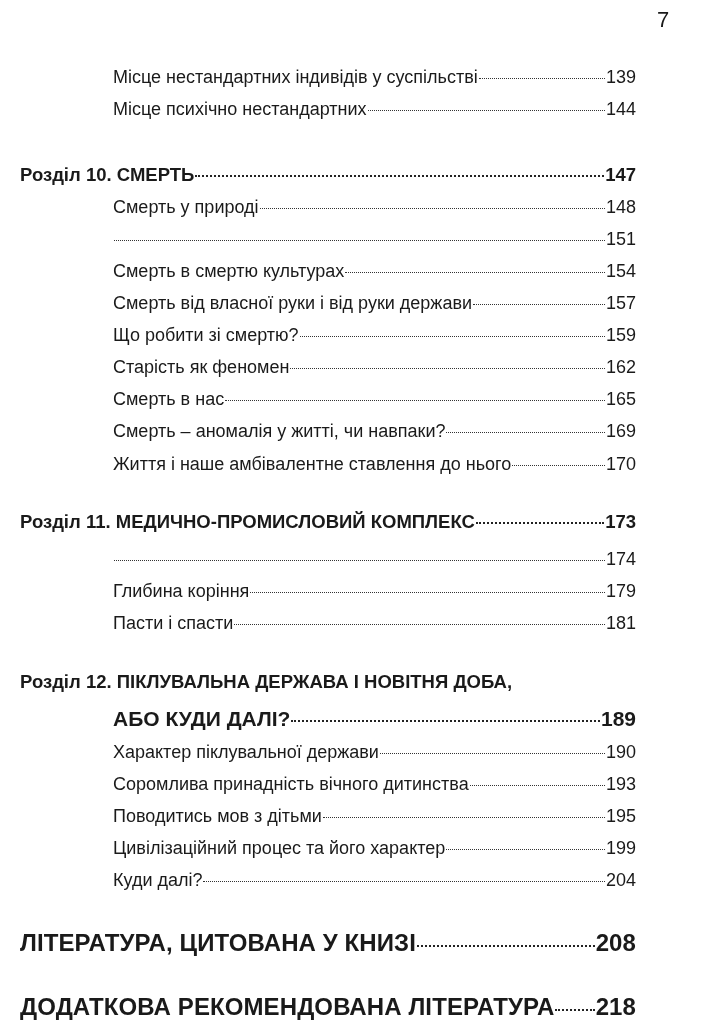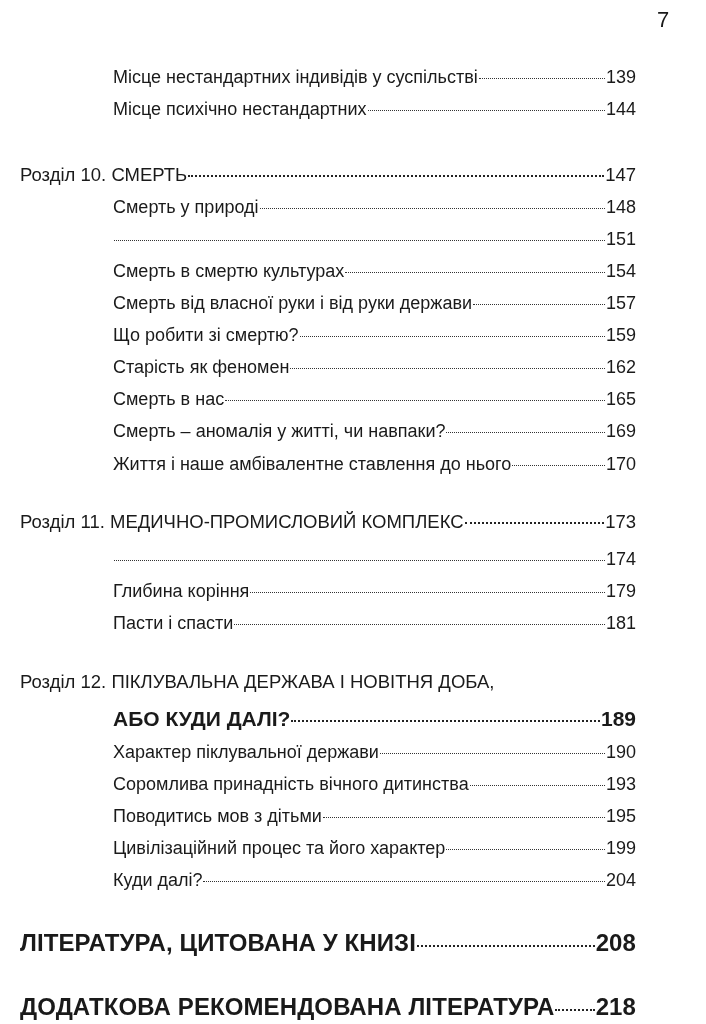--- a/index.html
+++ b/index.html
@@ -40,33 +40,33 @@
       font-size: 18px;
       white-space: nowrap;
     }
     .row.sub {
       left: 113px;
       width: 523px;
     }
     .row.chapter {
       left: 20px;
       width: 616px;
-      font-weight: normal;
+      font-weight: bold;
       font-size: 18.5px;
     }
     .row.chapter-cont {
       left: 113px;
       width: 523px;
       font-weight: bold;
       font-size: 21px;
     }
     .row.chapter-first {
       left: 20px;
       width: 616px;
-      font-weight: normal;
+      font-weight: bold;
       font-size: 18.5px;
     }
     .row.backmatter {
       left: 20px;
       width: 616px;
       font-size: 24px;
       font-weight: bold;
       letter-spacing: 0.1px;
     }
     .title {

